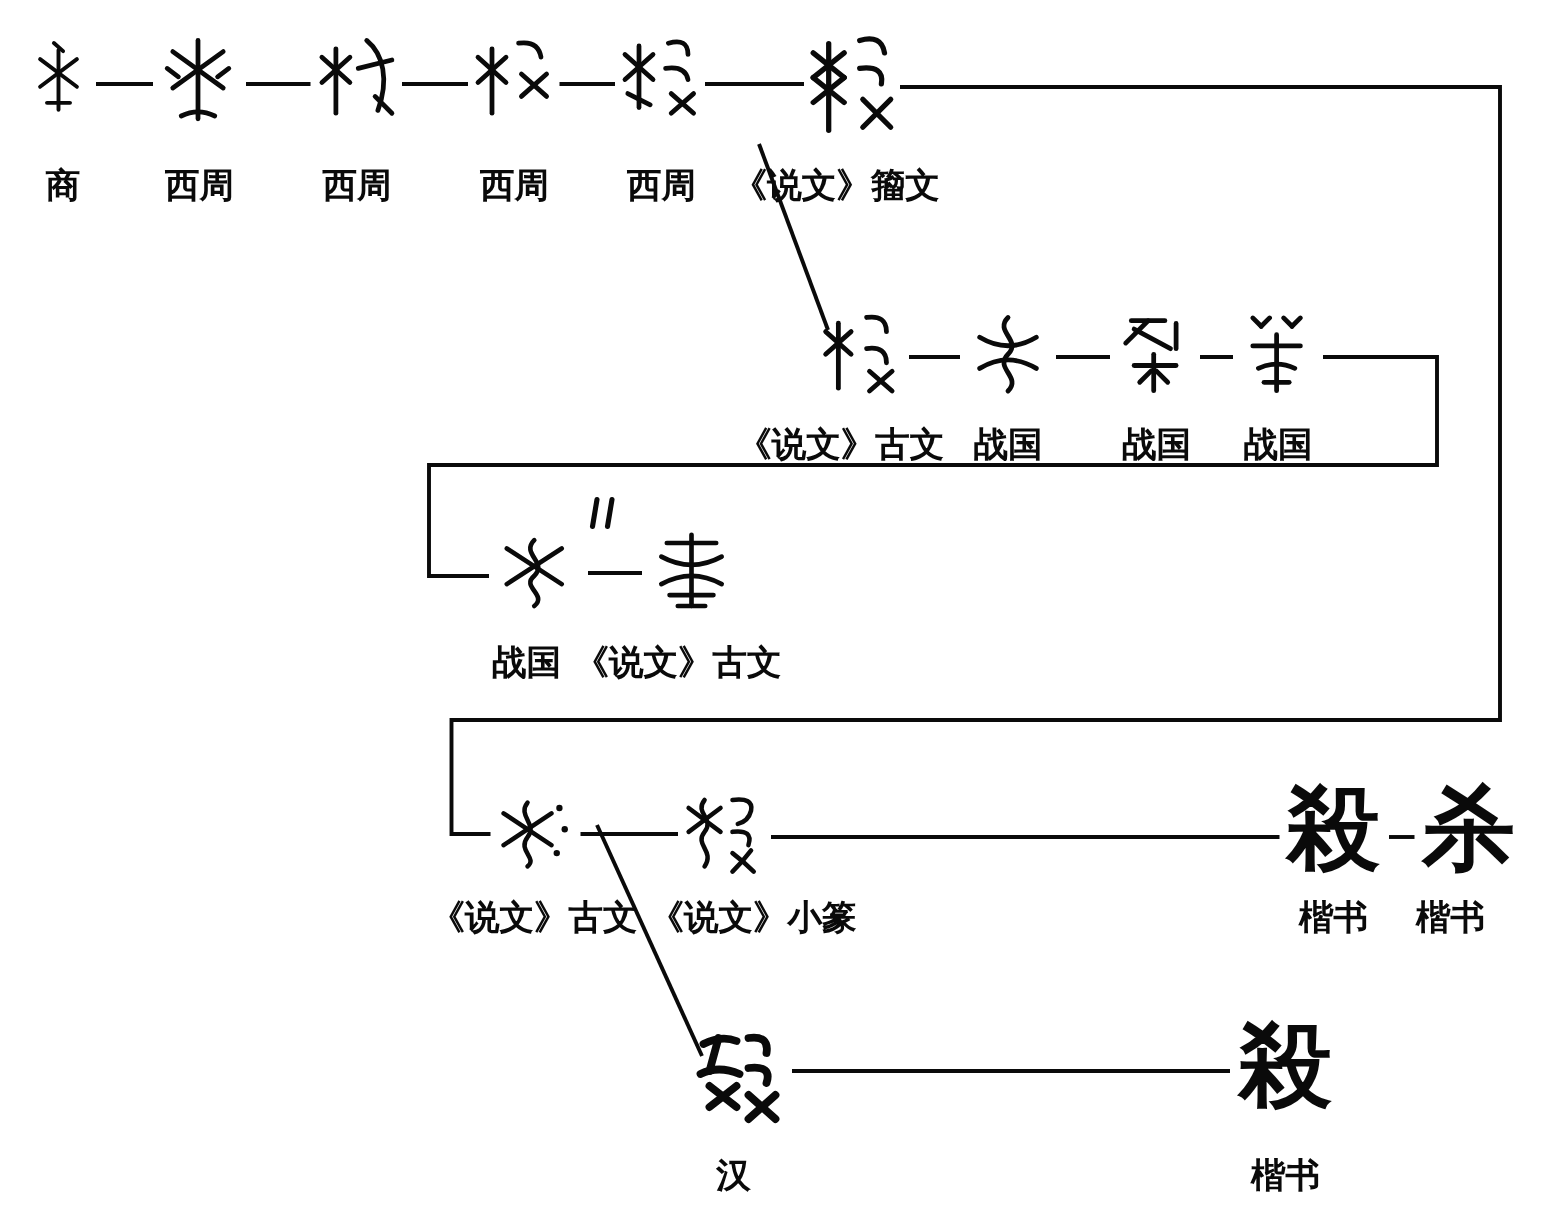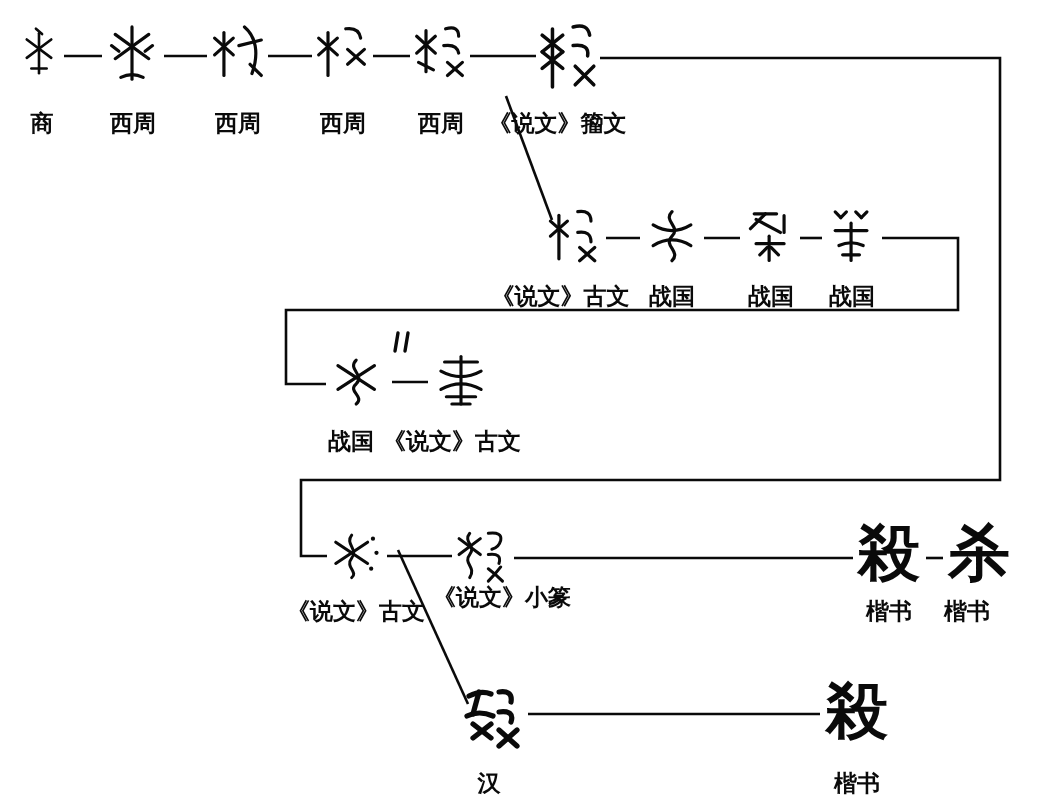--- a/index.html
+++ b/index.html
@@ -226,21 +226,21 @@
       <path d="M36 6 Q52 4 50 14 Q48 22 40 24"></path>
       <path d="M36 30 Q52 28 48 40"></path>
       <path d="M36 46 Q44 52 52 60"></path>
         <path d="M50 44 Q44 52 36 60"></path>
     </svg>
   </div>
   <div class="kaishu" style="left:854px; top:522px; width:70px">殺</div>
   <div class="kaishu" style="left:944px; top:522px; width:70px">杀</div>
 
   <div class="lbl" style="left:283px; top:598px; width:146px">《说文》古文</div>
-  <div class="lbl" style="left:429px; top:584px; width:146px">《说文》小篆</div>
+  <div class="lbl" style="left:429px; top:598px; width:146px">《说文》小篆</div>
   <div class="lbl" style="left:858px; top:598px; width:62px">楷书</div>
   <div class="lbl" style="left:936px; top:598px; width:62px">楷书</div>
 
   <div class="glyph thick" style="left:456px; top:684px; width:66px; height:70px">
     <svg viewBox="0 0 60 70">
       <path d="M10 12 Q22 6 32 10"></path>
         <path d="M20 8 L14 30"></path>
       <path d="M8 32 Q20 26 34 32"></path>
       <path d="M14 40 L32 54"></path>
         <path d="M32 40 L14 54"></path>

